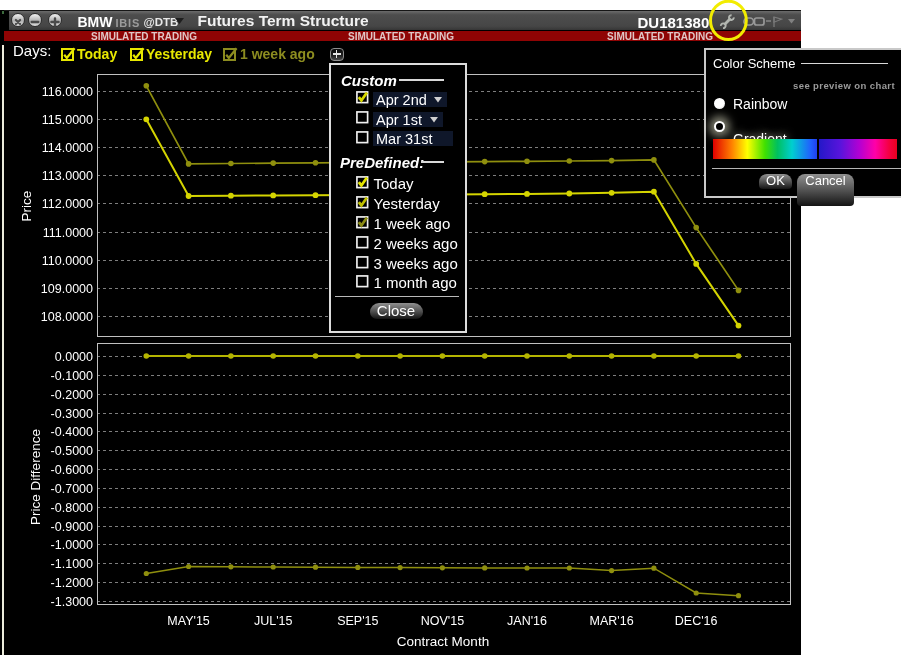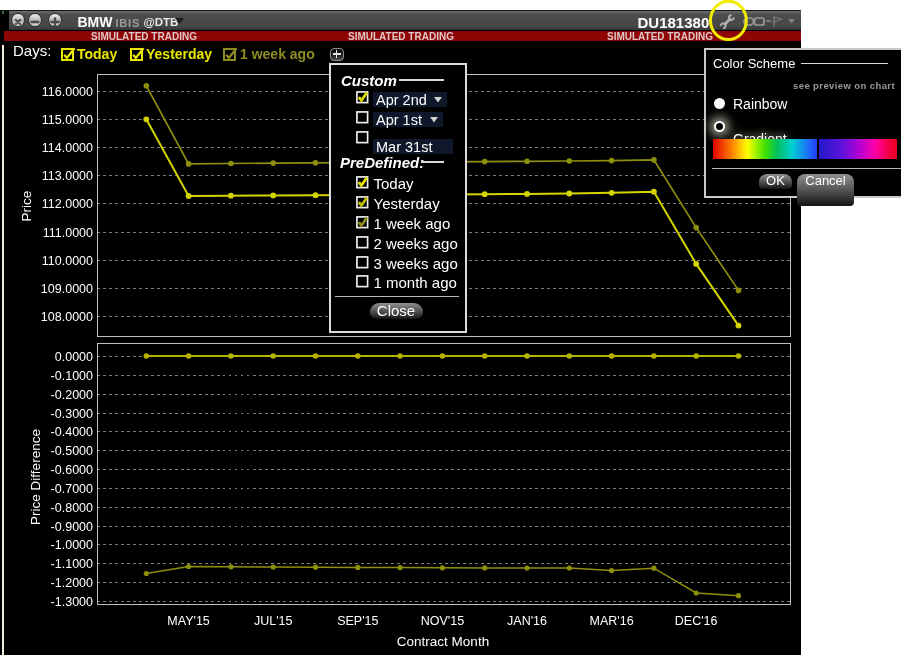--- a/index.html
+++ b/index.html
@@ -59,20 +59,21 @@
       <svg width="12" height="12" viewBox="0 0 13 13">
           <path d="M2.6 6.5 L10.4 6.5 M6.5 2.6 L6.5 10.4" stroke="#4a4a4a" stroke-width="2.6" stroke-linecap="round"></path>
         </svg>
     </div>
     <span style="position:absolute;left:69px;top:3px;font-size:14px;font-weight:bold;color:#fff;">BMW</span>
     <span style="position:absolute;left:107px;top:6px;font-size:11px;font-weight:bold;color:#9b9b9b;letter-spacing:0.8px;">IBIS</span>
     <span style="position:absolute;left:135px;top:5.5px;font-size:11.5px;font-weight:bold;color:#e8e8e8;">@DTB</span>
     <svg style="position:absolute;left:166.5px;top:7.5px;" width="10" height="7">
         <path d="M0 0 L9 0 L4.5 6 Z" fill="#1e1e1e"></path>
       </svg>
+    <span style="position:absolute;left:189px;top:1.5px;font-size:15.5px;font-weight:bold;color:#f2f2f2;">Futures Term Structure</span>
     <span style="position:absolute;left:629px;top:3px;font-size:15px;font-weight:bold;color:#fff;border-radius:6px;">DU181380</span>
 
     <svg style="position:absolute;left:709px;top:1px;" width="19" height="19" viewBox="0 0 19 19">
       <g transform="rotate(-45 9.5 9.5)" stroke="#b2b6b0" fill="none">
         <path d="M5 9.5 L14 9.5" stroke-width="2.8"></path>
         <path d="M16.84 11.04 A2.4 2.4 0 1 1 16.84 7.96" stroke-width="1.9"></path>
         <path d="M1.66 7.96 A2.4 2.4 0 1 1 1.66 11.04" stroke-width="1.9"></path>
       </g>
     </svg>
 
@@ -265,21 +266,21 @@
   <div class="row-sel" style="left:42px;top:46.5px;width:70px;height:15px;">
     <span style="position:absolute;left:3px;top:0px;">Apr 1st</span>
     <svg style="position:absolute;right:4px;top:5px;" width="9" height="7">
         <path d="M0 0 L8 0 L4 5.5 Z" fill="#d0d0d0"></path>
       </svg>
   </div>
 
   <svg class="cb" style="left:25px;top:66px;" width="14" height="14" viewBox="0 0 14 14">
     <rect x="1" y="1" width="11.5" height="11.5" fill="#000" stroke="#f0f0f0" stroke-width="1.8"></rect>
   </svg>
-  <div class="row-sel" style="left:42px;top:74px;width:80px;height:15px;">
+  <div class="row-sel" style="left:42px;top:66px;width:80px;height:15px;">
     <span style="position:absolute;left:3px;top:0px;">Mar 31st</span>
   </div>
 
   <span class="hdr" style="left:9px;top:89px;">PreDefined:</span>
   <div class="hline" style="left:90px;top:96px;width:23px;"></div>
 
   <svg class="cb" style="left:25px;top:111px;" width="14" height="14" viewBox="0 0 14 14">
     <rect x="1" y="1" width="11.5" height="11.5" fill="#000" stroke="#f0f0f0" stroke-width="1.8"></rect>
     <path d="M3 6.6 L5.8 10.2 L11.8 1.6" stroke="#e4e400" stroke-width="3" fill="none"></path>
   </svg>

